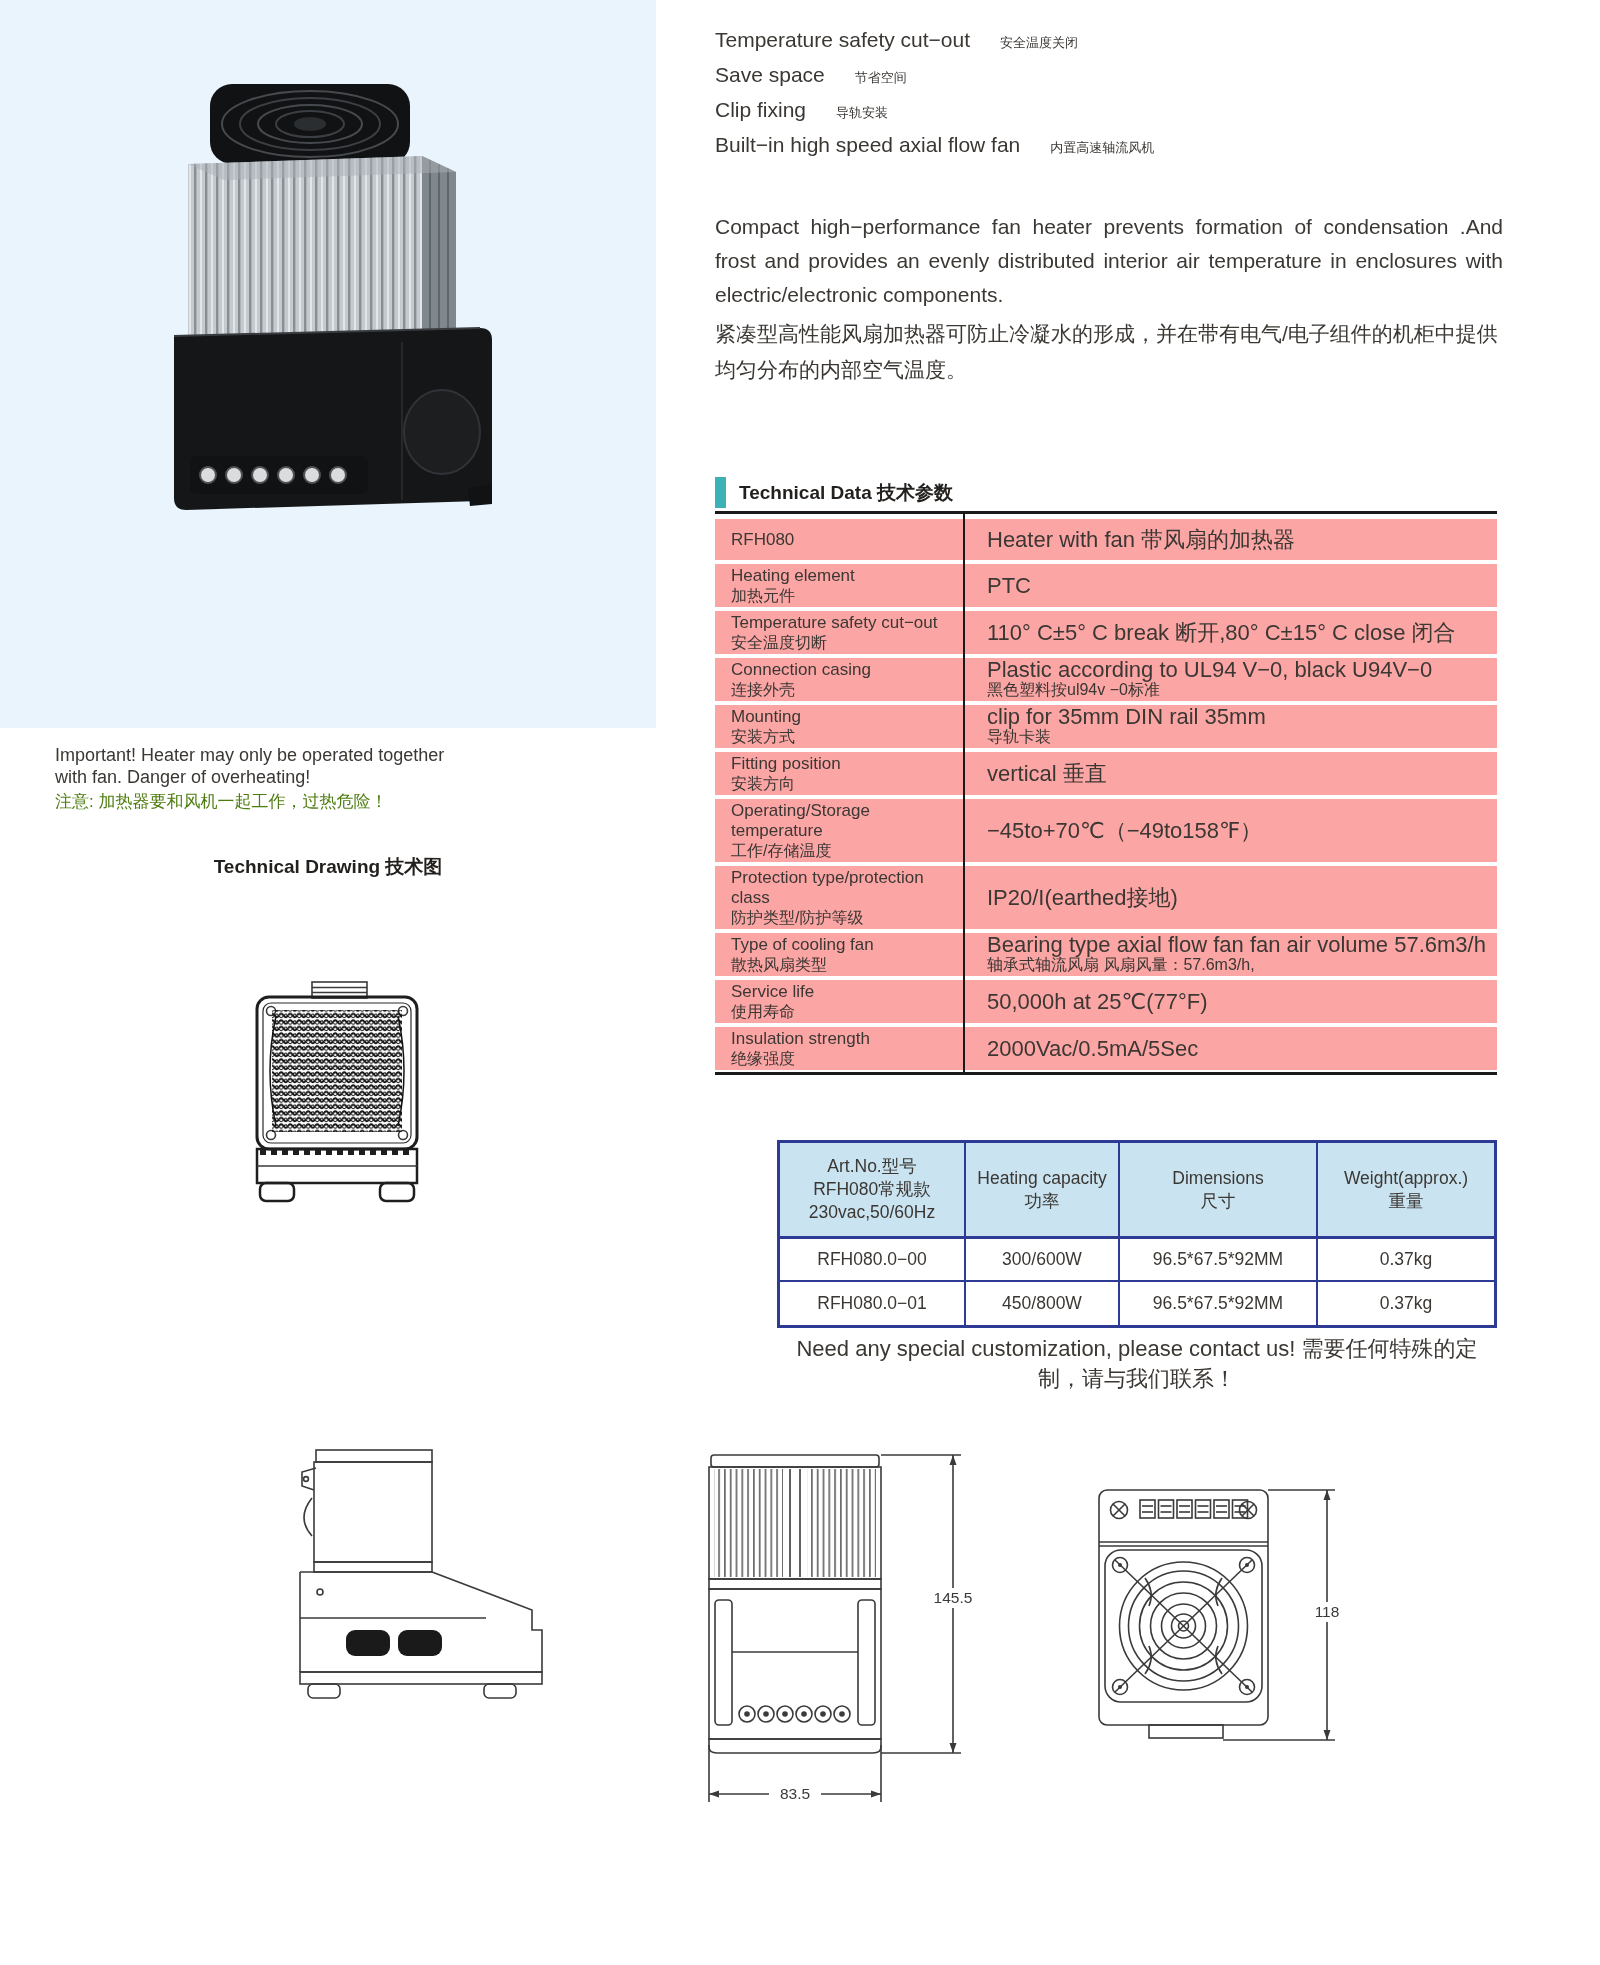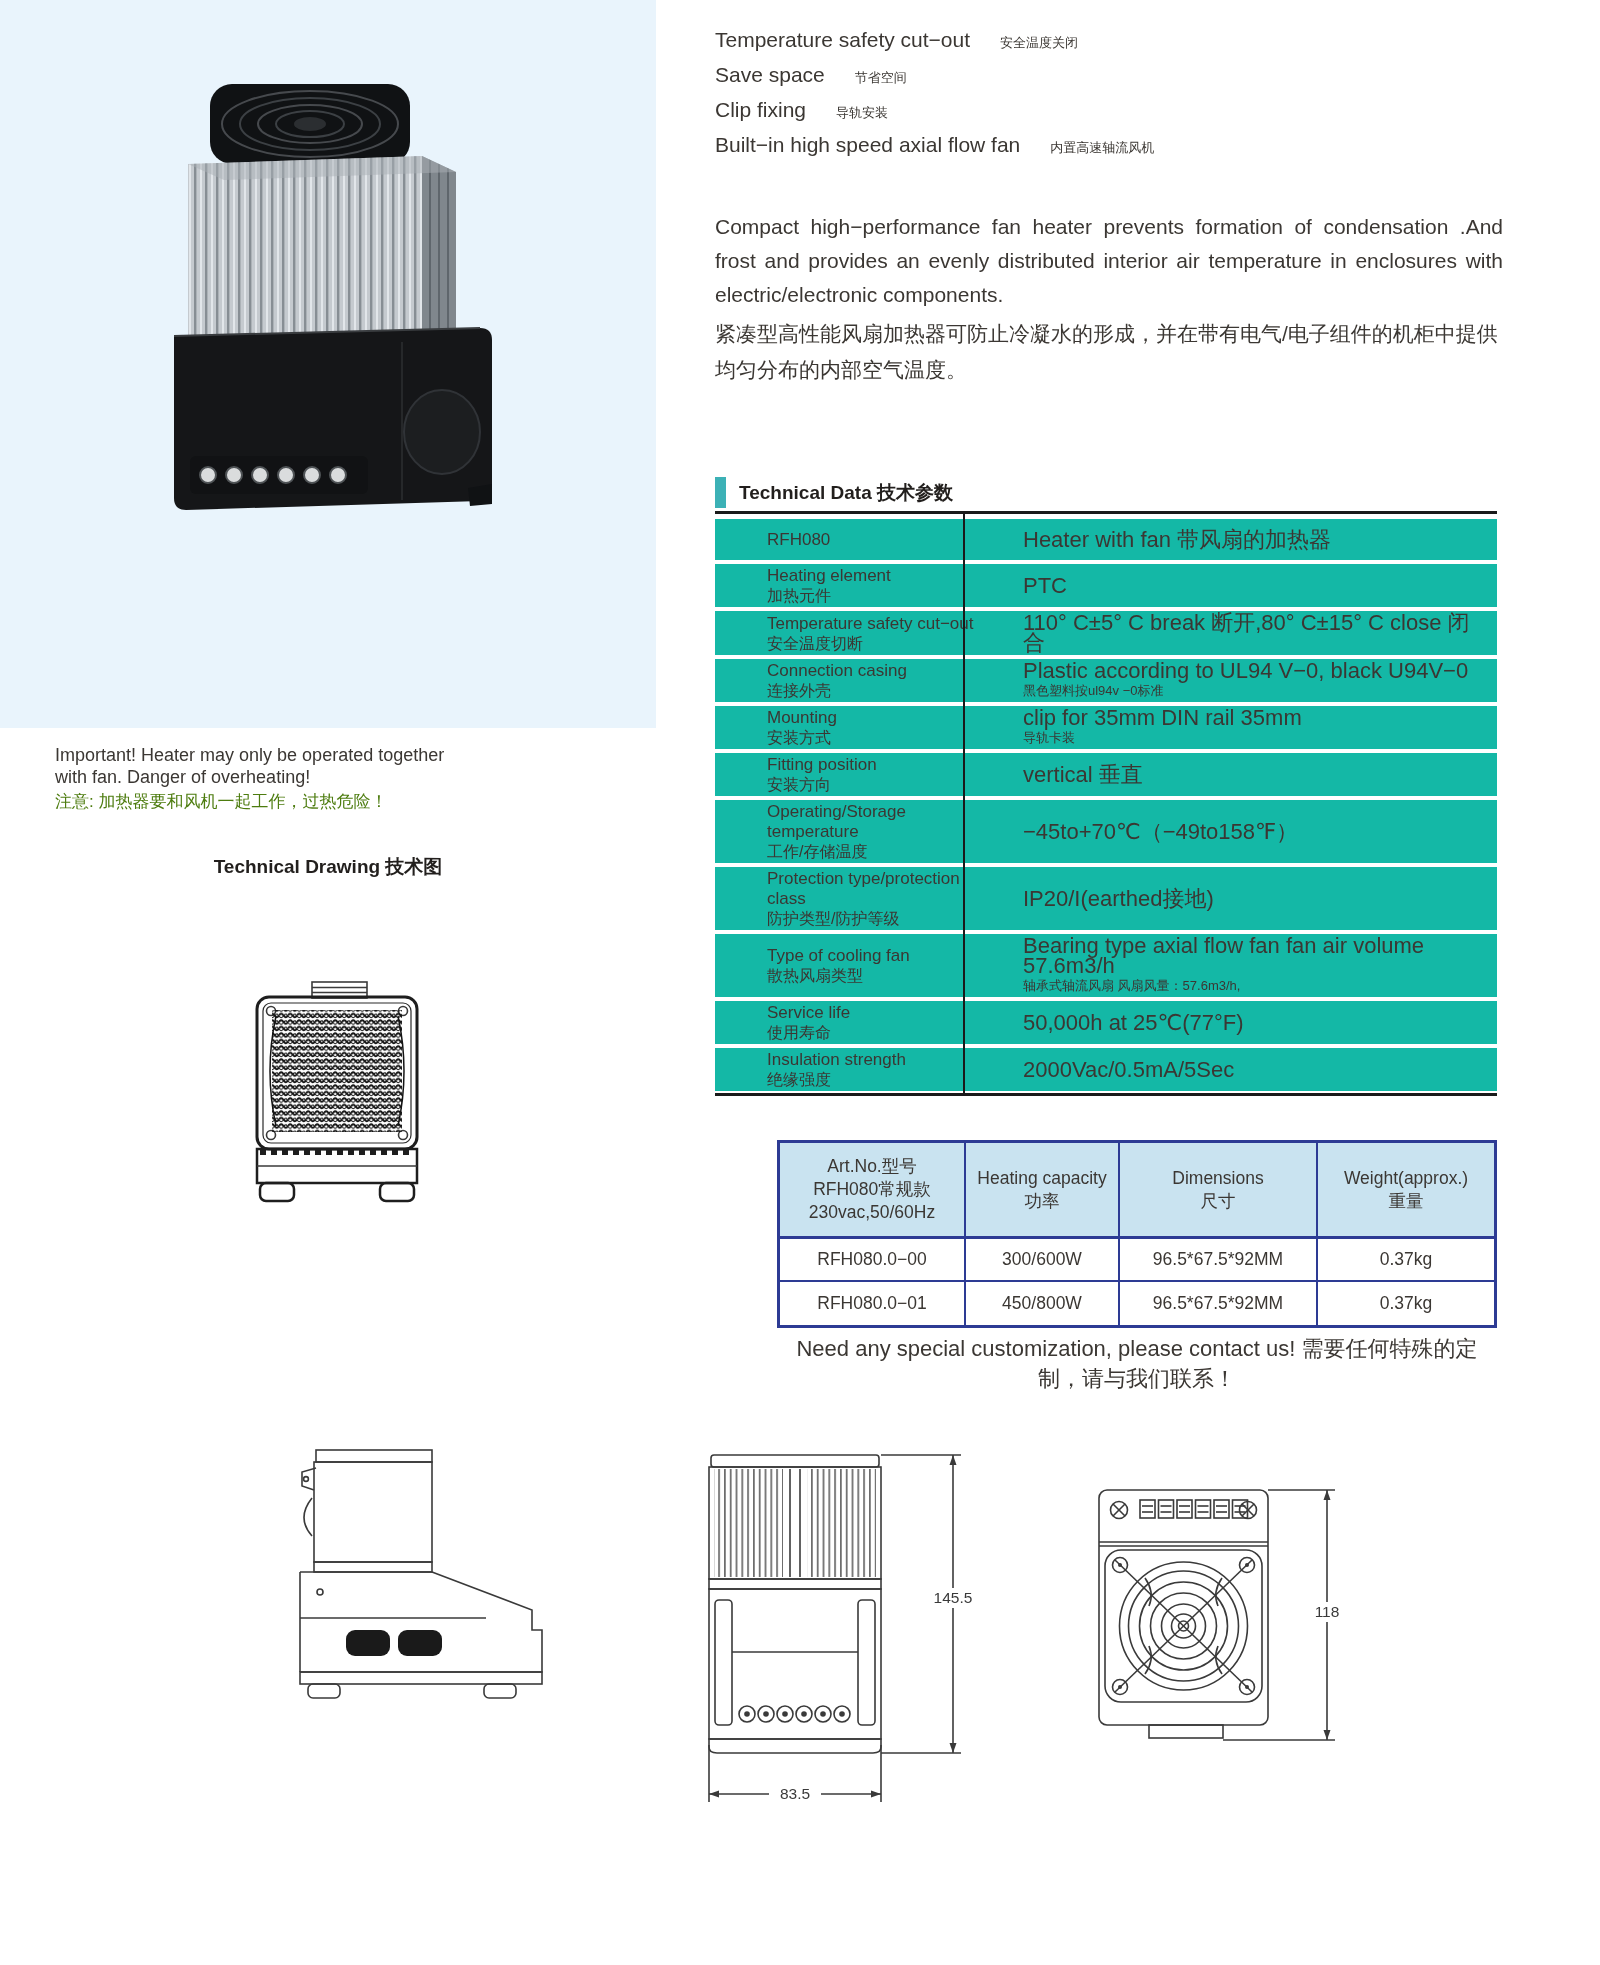--- a/index.html
+++ b/index.html
@@ -22,28 +22,28 @@
   .desc-cn{font-size:21px;line-height:36px;margin-top:4px;color:#3b3733;}
 
   
   .tech-head{left:715px;top:477px;display:flex;align-items:center;}
   .accent-bar{display:inline-block;width:11px;height:31px;background:#3cb1b6;margin-right:13px;}
   .tech-title{font-size:19px;font-weight:bold;color:#221f1d;}
 
   
   .tdtable{left:715px;top:511px;width:782px;border-top:3px solid #1a1a1a;border-bottom:3px solid #1a1a1a;padding:5px 0 2px 0;box-sizing:border-box;}
   .td-divider{position:absolute;left:248px;top:0;bottom:0;width:2px;background:#1a1a1a;}
-  .td-row{display:flex;background:#14b8a6;min-height:41px;margin-bottom:4px;padding-left:36px;}
+  .td-row{display:flex;background:#fca5a5;min-height:41px;margin-bottom:4px;}
   .td-row:last-child{margin-bottom:0;}
   .td-label{width:248px;box-sizing:border-box;padding:2px 10px 2px 16px;display:flex;flex-direction:column;justify-content:center;}
   .td-value{flex:1;box-sizing:border-box;padding:2px 10px 2px 24px;display:flex;flex-direction:column;justify-content:center;}
   .td-en{font-size:17px;line-height:20px;display:block;}
   .td-cn{font-size:16px;line-height:19px;display:block;}
   .tv-en{font-size:22px;line-height:20px;display:block;}
-  .tv-cn{font-size:13px;line-height:19px;display:block;}
+  .tv-cn{font-size:16px;line-height:19px;display:block;}
 
   
   .warning{left:55px;top:744px;}
   .warn-en{font-size:18px;line-height:22px;color:#3b3733;}
   .warn-cn{font-size:17px;line-height:24px;color:#4d7c0f;margin-top:2px;}
 
   
   .td-label-title{left:0;top:854px;width:656px;text-align:center;font-size:19px;font-weight:bold;color:#221f1d;}
 
   

